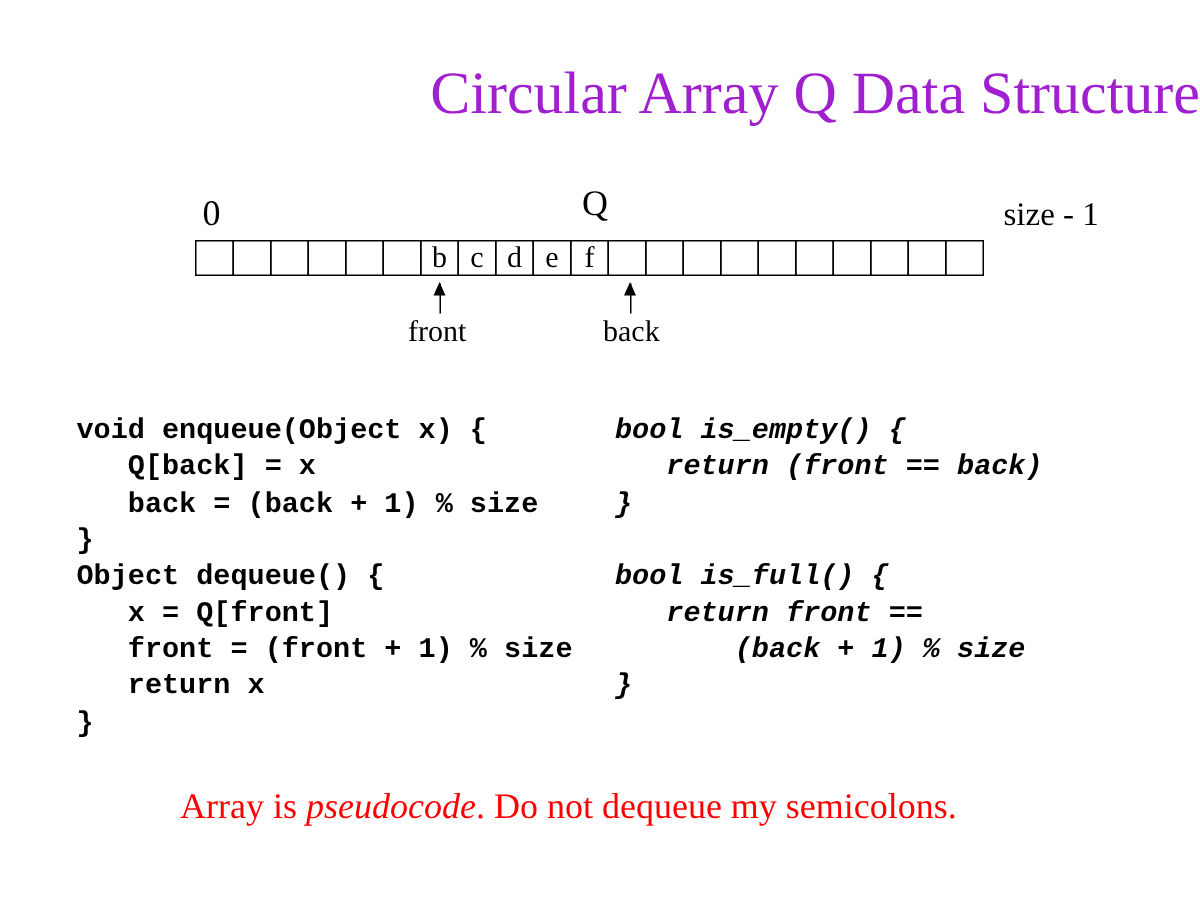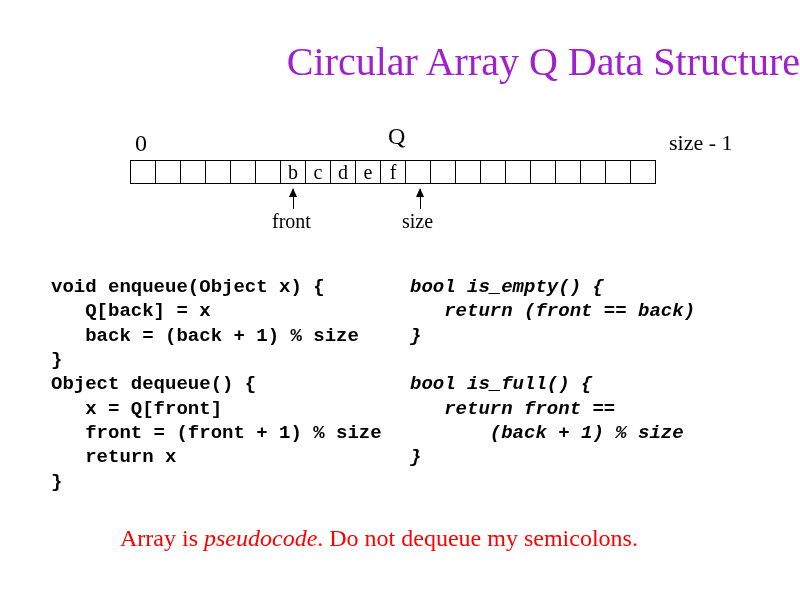--- a/index.html
+++ b/index.html
@@ -110,21 +110,21 @@
     <div class="cell"></div>
     <div class="cell"></div>
     <div class="cell"></div>
   </div>
 </div>
 
 <div class="arrow" style="left:293px; top:189px;"></div>
 <div class="ptr-label" style="left:272px; top:210px;">front</div>
 
 <div class="arrow" style="left:420px; top:189px;"></div>
-<div class="ptr-label" style="left:402px; top:210px;">size</div>
+<div class="ptr-label" style="left:402px; top:210px;">back</div>
 
 <div class="code-area" style="left:51px; top:275px;">void enqueue(Object x) {
    Q[back] = x
    back = (back + 1) % size
 }
 Object dequeue() {
    x = Q[front]
    front = (front + 1) % size
    return x
 }</div>

